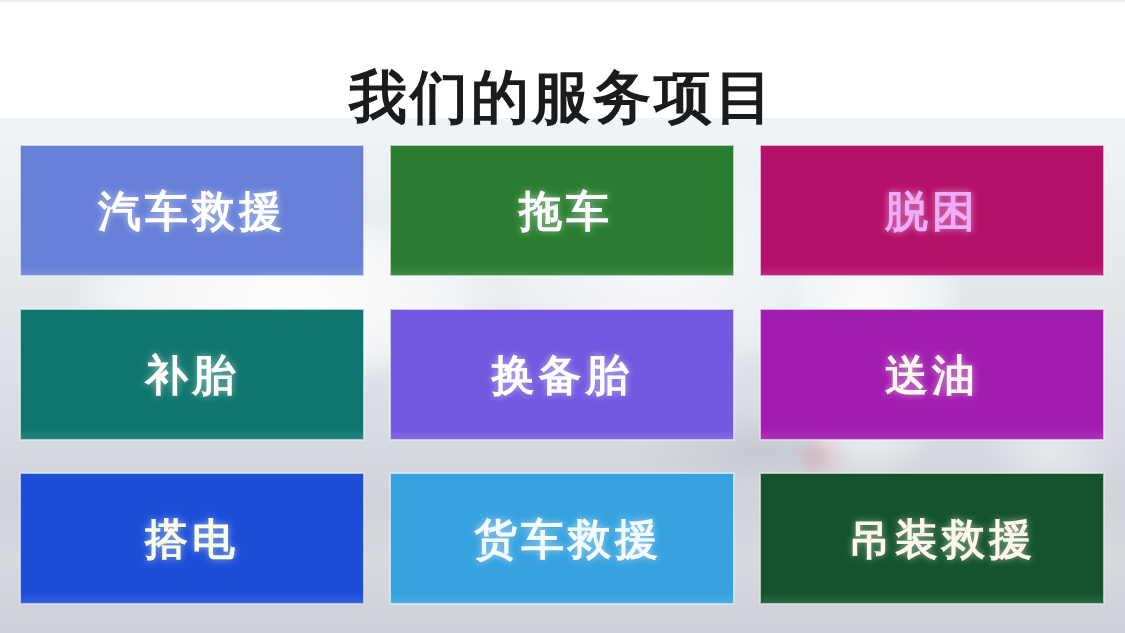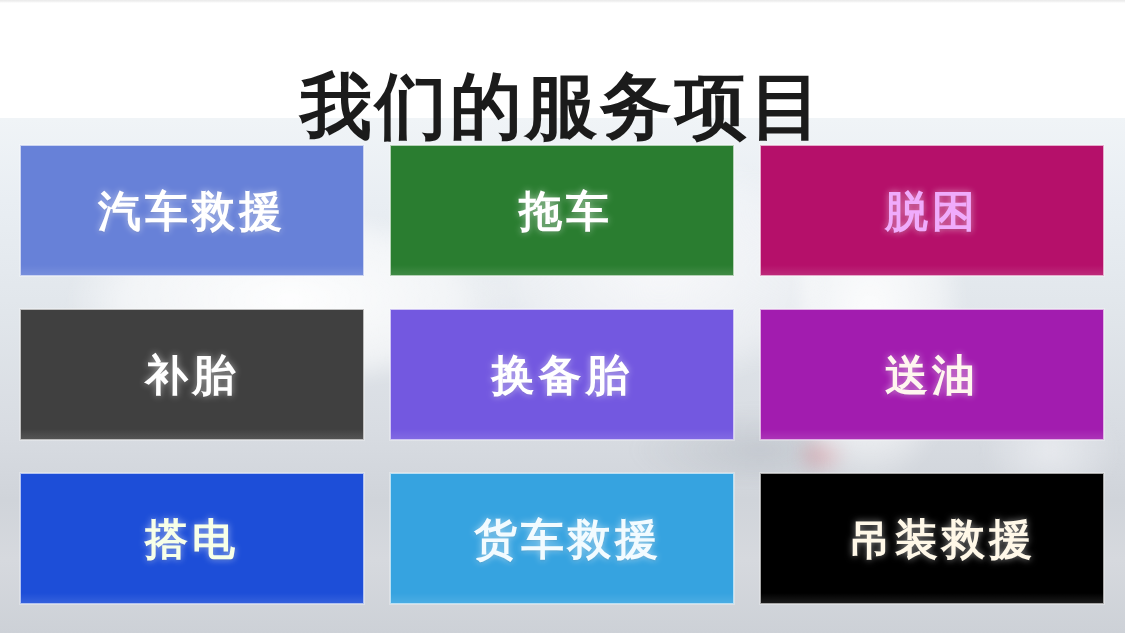--- a/index.html
+++ b/index.html
@@ -98,21 +98,21 @@
   }
 
   
   #title {
     position: absolute;
     left: 0;
     top: 22px;
     width: 1125px;
     z-index: 5;
     text-align: center;
-    font-size: 72px;
+    font-size: 58px;
     line-height: 72px;
     font-weight: 700;
     letter-spacing: 3px;
     color: #1b1b1b;
     white-space: nowrap;
   }
 
   
   #grid {
     position: absolute;
@@ -182,38 +182,38 @@
     </div>
 
     <div class="tile" style="background-color: rgb(42, 125, 48); padding-left: 8px;">
       <span class="tile-label" style="color: rgb(255, 255, 255);">拖车</span>
     </div>
 
     <div class="tile" style="background-color: rgb(181, 16, 106);">
       <span class="tile-label" style="color: #f0abfc;">脱困</span>
     </div>
 
-    <div class="tile" style="background-color: #404040;">
+    <div class="tile" style="background-color: #0f766e;">
       <span class="tile-label" style="color: rgb(255, 255, 255);">补胎</span>
     </div>
 
     <div class="tile" style="background-color: rgb(115, 88, 224);">
       <span class="tile-label" style="color: rgb(255, 255, 255);">换备胎</span>
     </div>
 
     <div class="tile" style="background-color: #a21caf;">
       <span class="tile-label" style="color: rgb(255, 246, 239);">送油</span>
     </div>
 
     <div class="tile" style="background-color: #1d4ed8;">
       <span class="tile-label" style="color: rgb(247, 255, 232);">搭电</span>
     </div>
 
     <div class="tile" style="background-color: rgb(54, 163, 224);">
       <span class="tile-label" style="color: rgb(242, 251, 255); margin-left: 12px;">货车救援</span>
     </div>
 
-    <div class="tile" style="background-color: #000000; padding-left: 20px;">
+    <div class="tile" style="background-color: #14532d; padding-left: 20px;">
       <span class="tile-label" style="color: rgb(255, 248, 232);">吊装救援</span>
     </div>
 
   </div>
 </div>
 
 </body></html>

